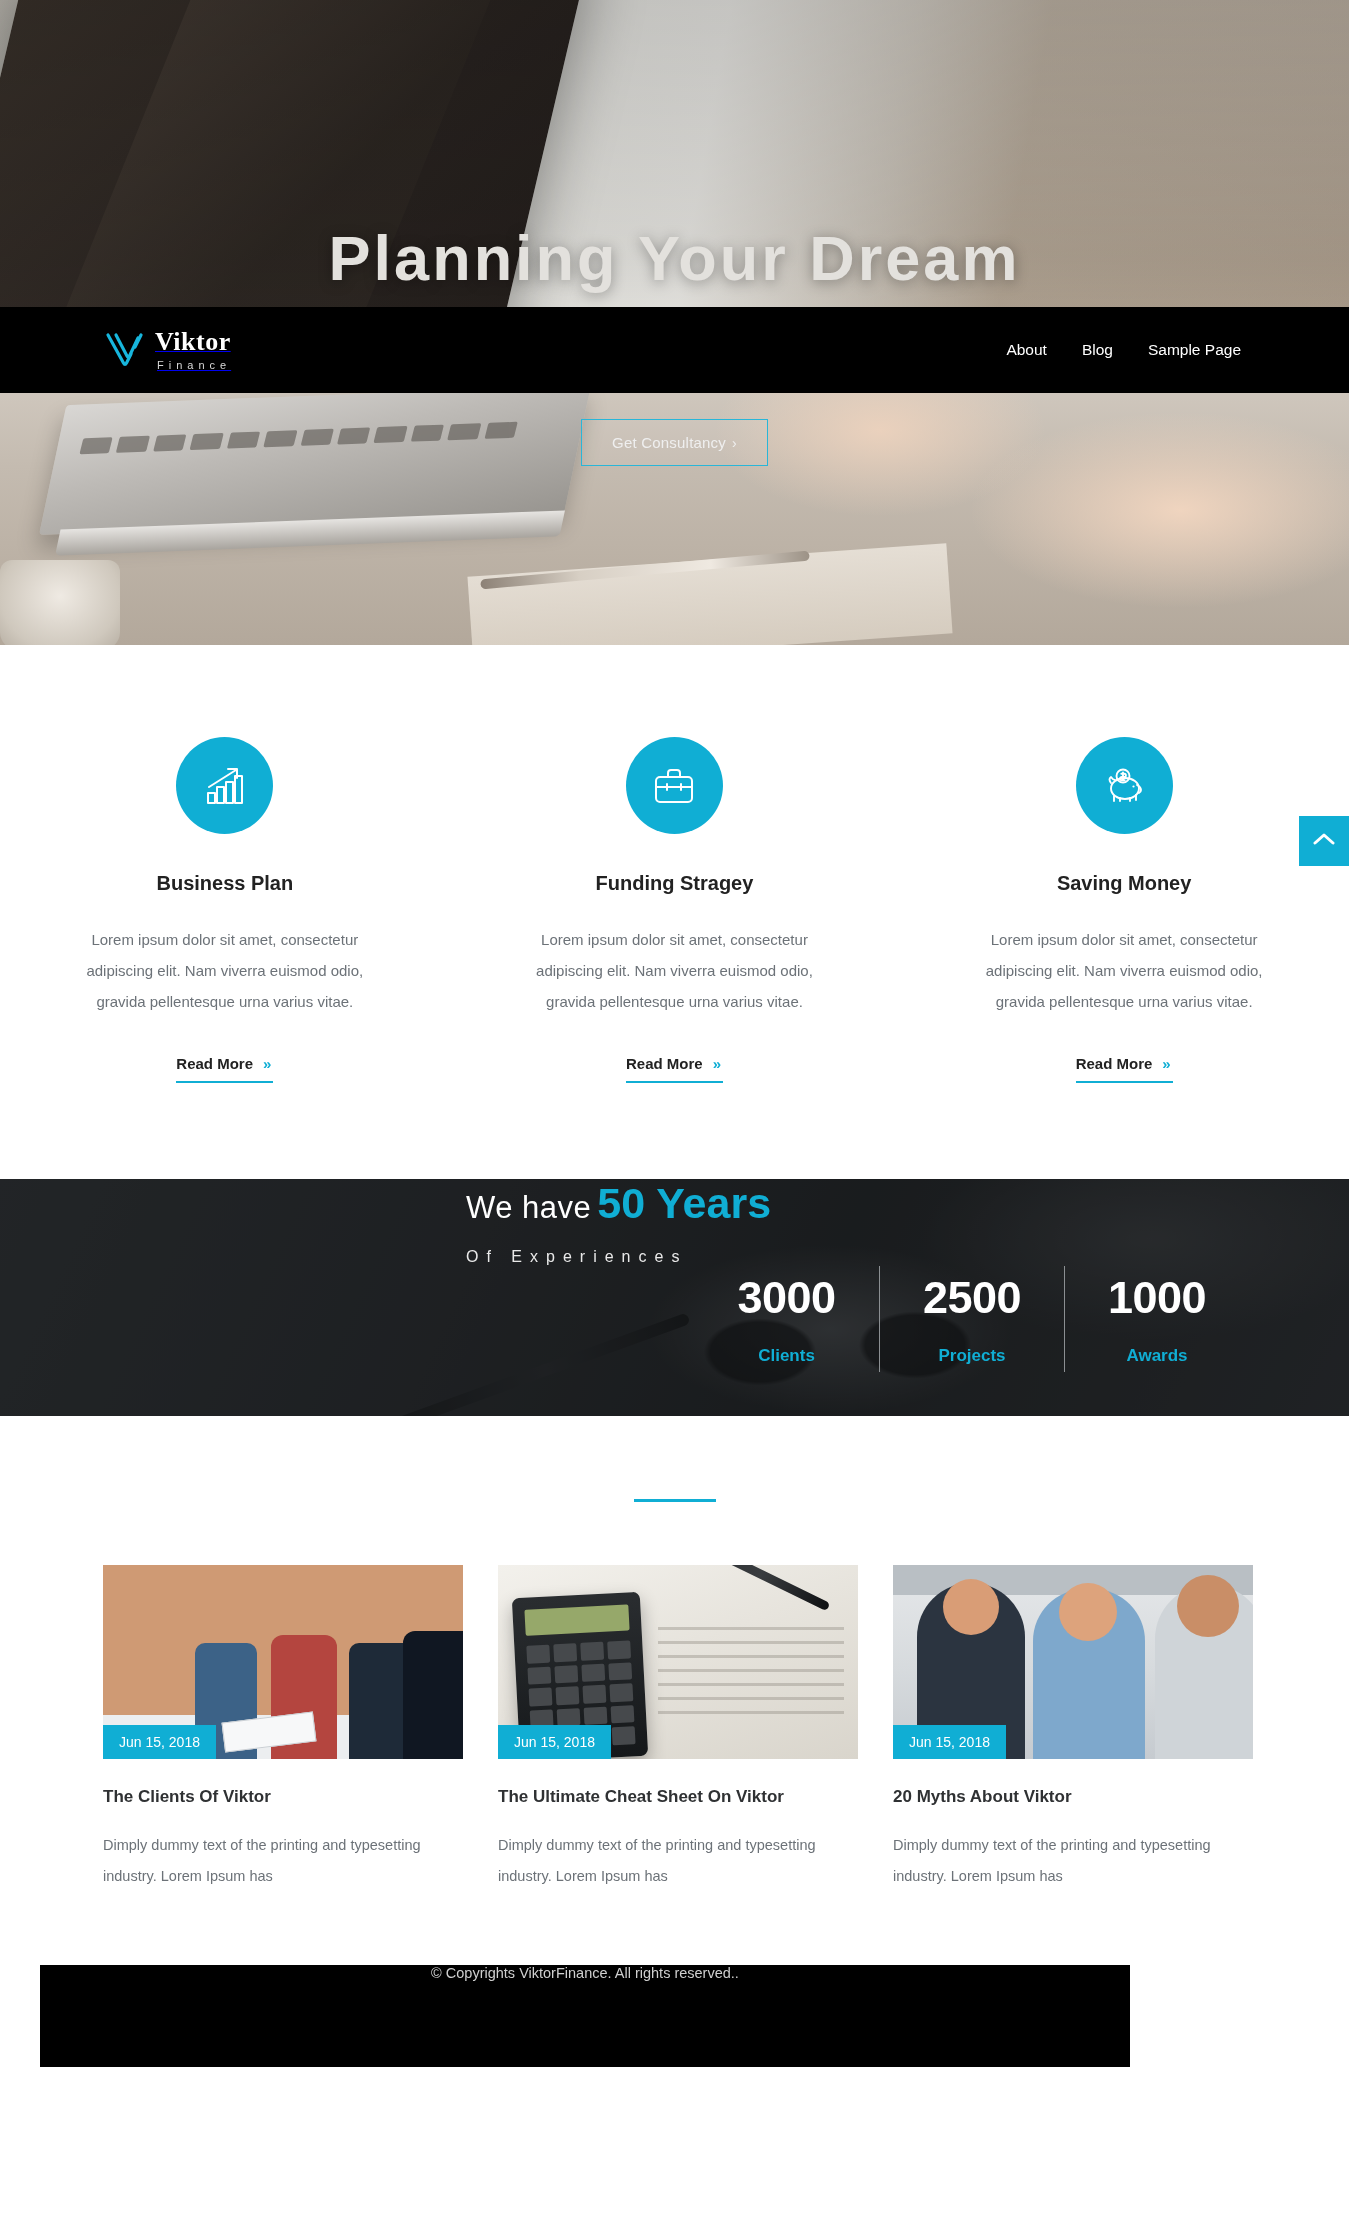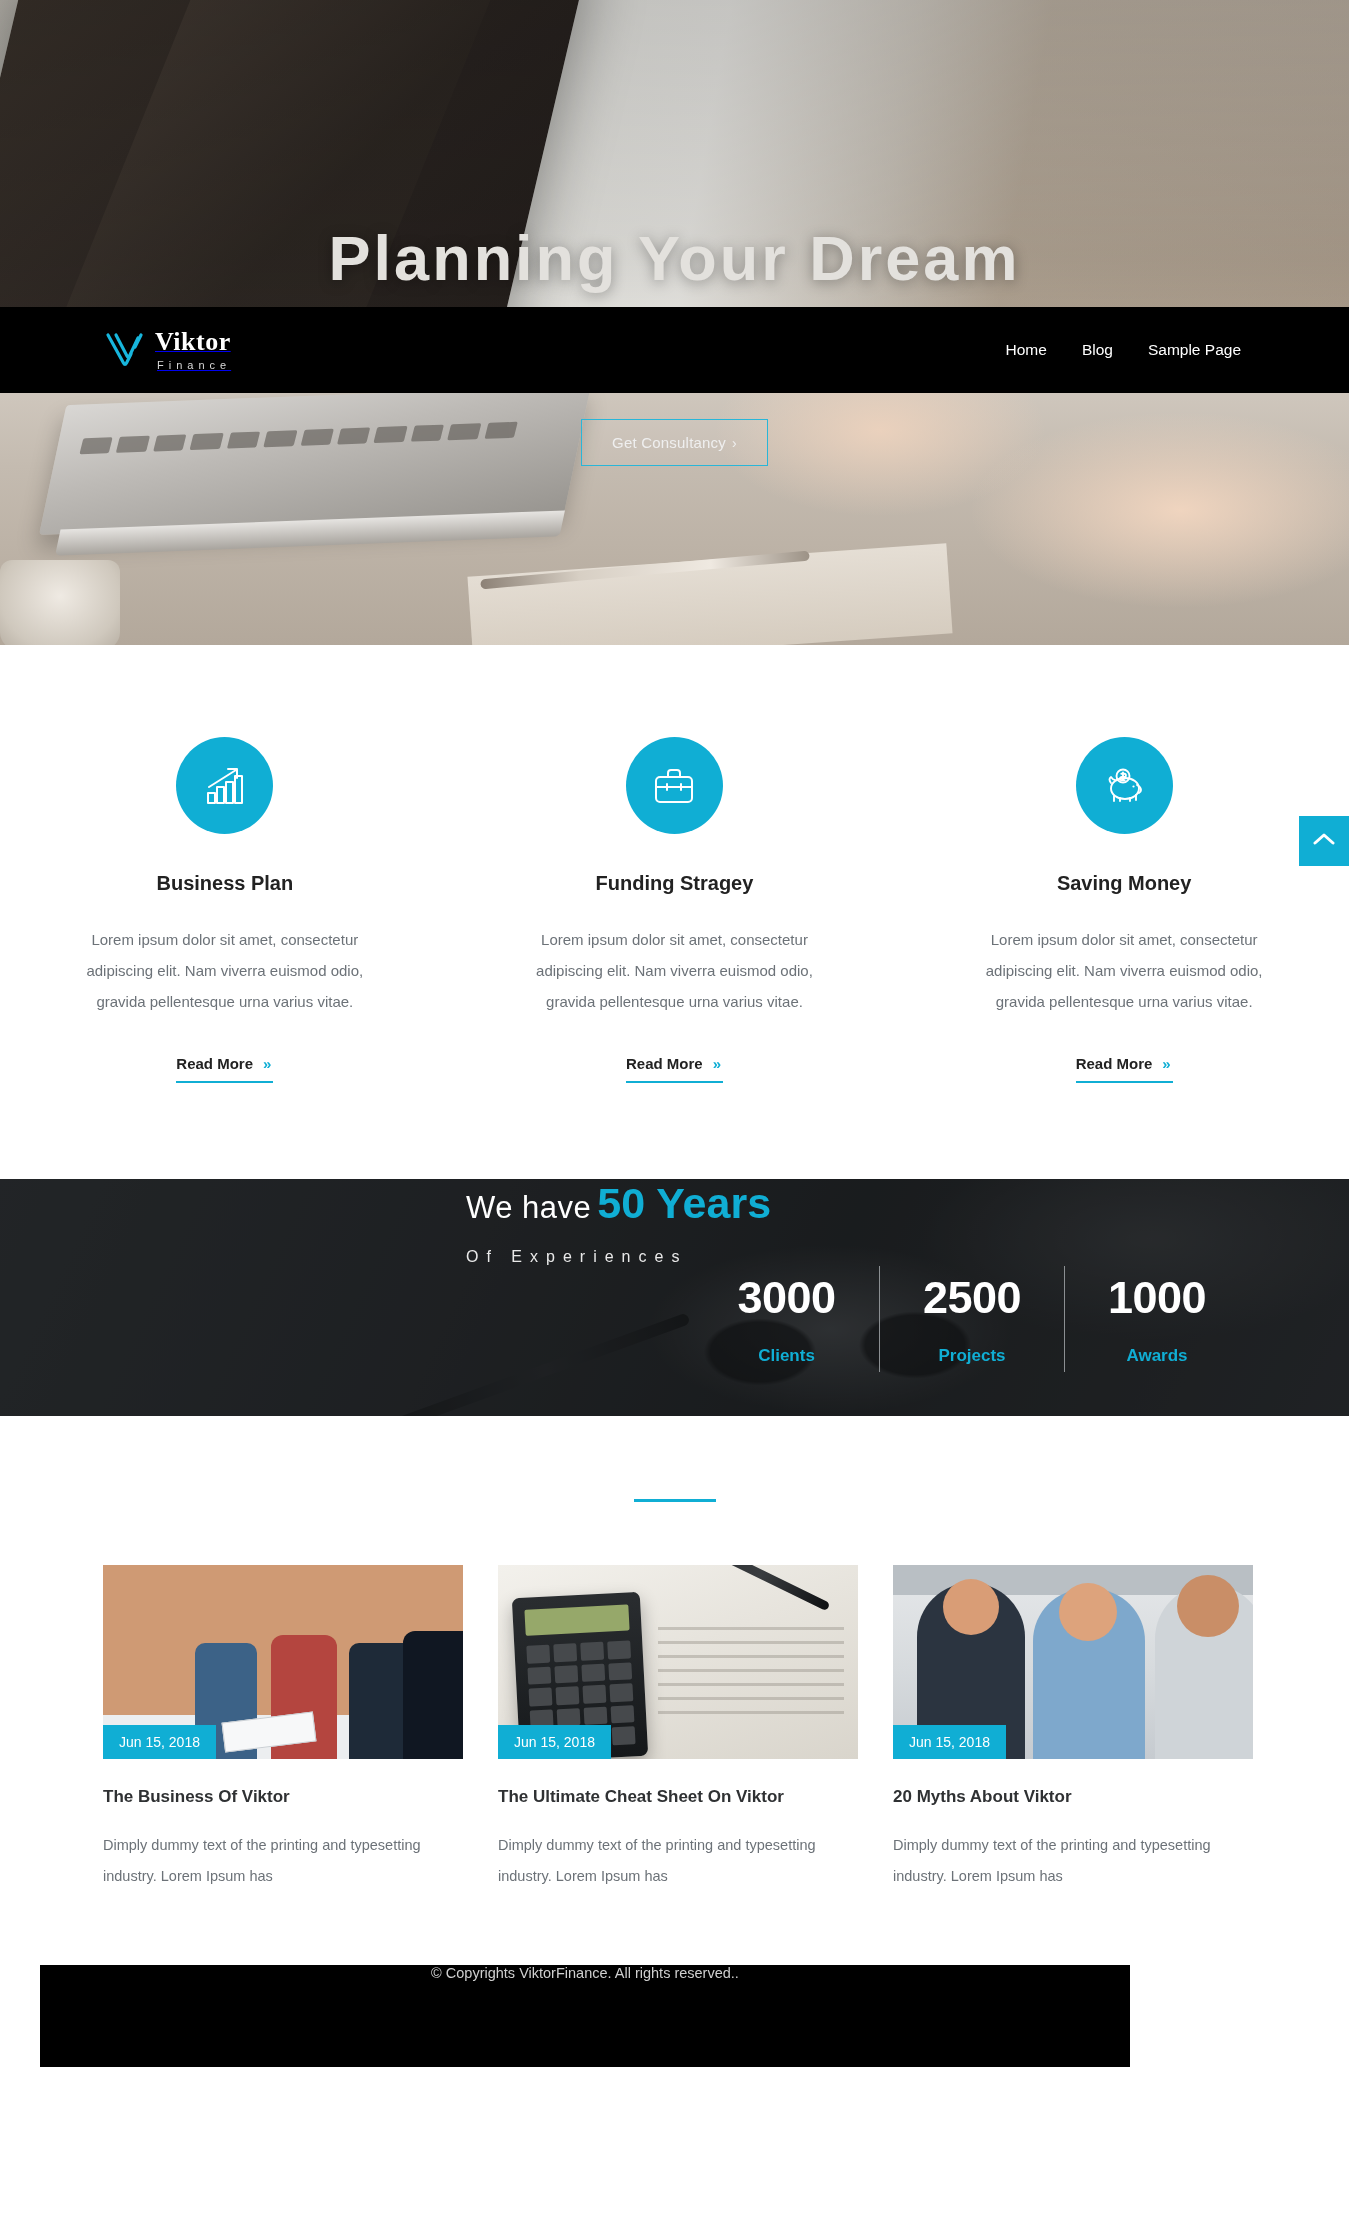--- a/index.html
+++ b/index.html
@@ -406,21 +406,21 @@
           <path d="M36 5 L30 17" fill="none" stroke="#17b6dd" stroke-width="3.2" stroke-linecap="round"></path>
         </svg>
       </span>
       <span class="brand-txt">
         <span class="brand-name">Viktor</span>
         <span class="brand-sub" style="display:block">Finance</span>
       </span>
     </a>
 
     <div class="nav-menu">
-      <a class="nav-item" href="#">Home</a>
+      <a class="nav-item" href="#">About</a>
       <a class="nav-item" href="#">Blog</a>
       <a class="nav-item" href="#">Sample Page</a>
     </div>
   </nav>
 </section>
 
 <section class="services">
 
   <div class="svc">
     <div class="svc-icon">
@@ -526,21 +526,21 @@
         <div class="ph1">
           <span class="tbl"></span>
             <span class="b1"></span>
             <span class="b2"></span>
             <span class="b3"></span>
             <span class="b4"></span>
             <span class="doc"></span>
         </div>
         <span class="card-date">Jun 15, 2018</span>
       </div>
-      <h3 class="card-title">The Business Of Viktor</h3>
+      <h3 class="card-title">The Clients Of Viktor</h3>
       <p class="card-text">Dimply dummy text of the printing and typesetting industry. Lorem Ipsum has</p>
     </article>
 
     <article class="card">
       <div class="card-media">
         <div class="ph2">
           <span class="lines">
               <i></i>
               <i></i>
               <i></i>

